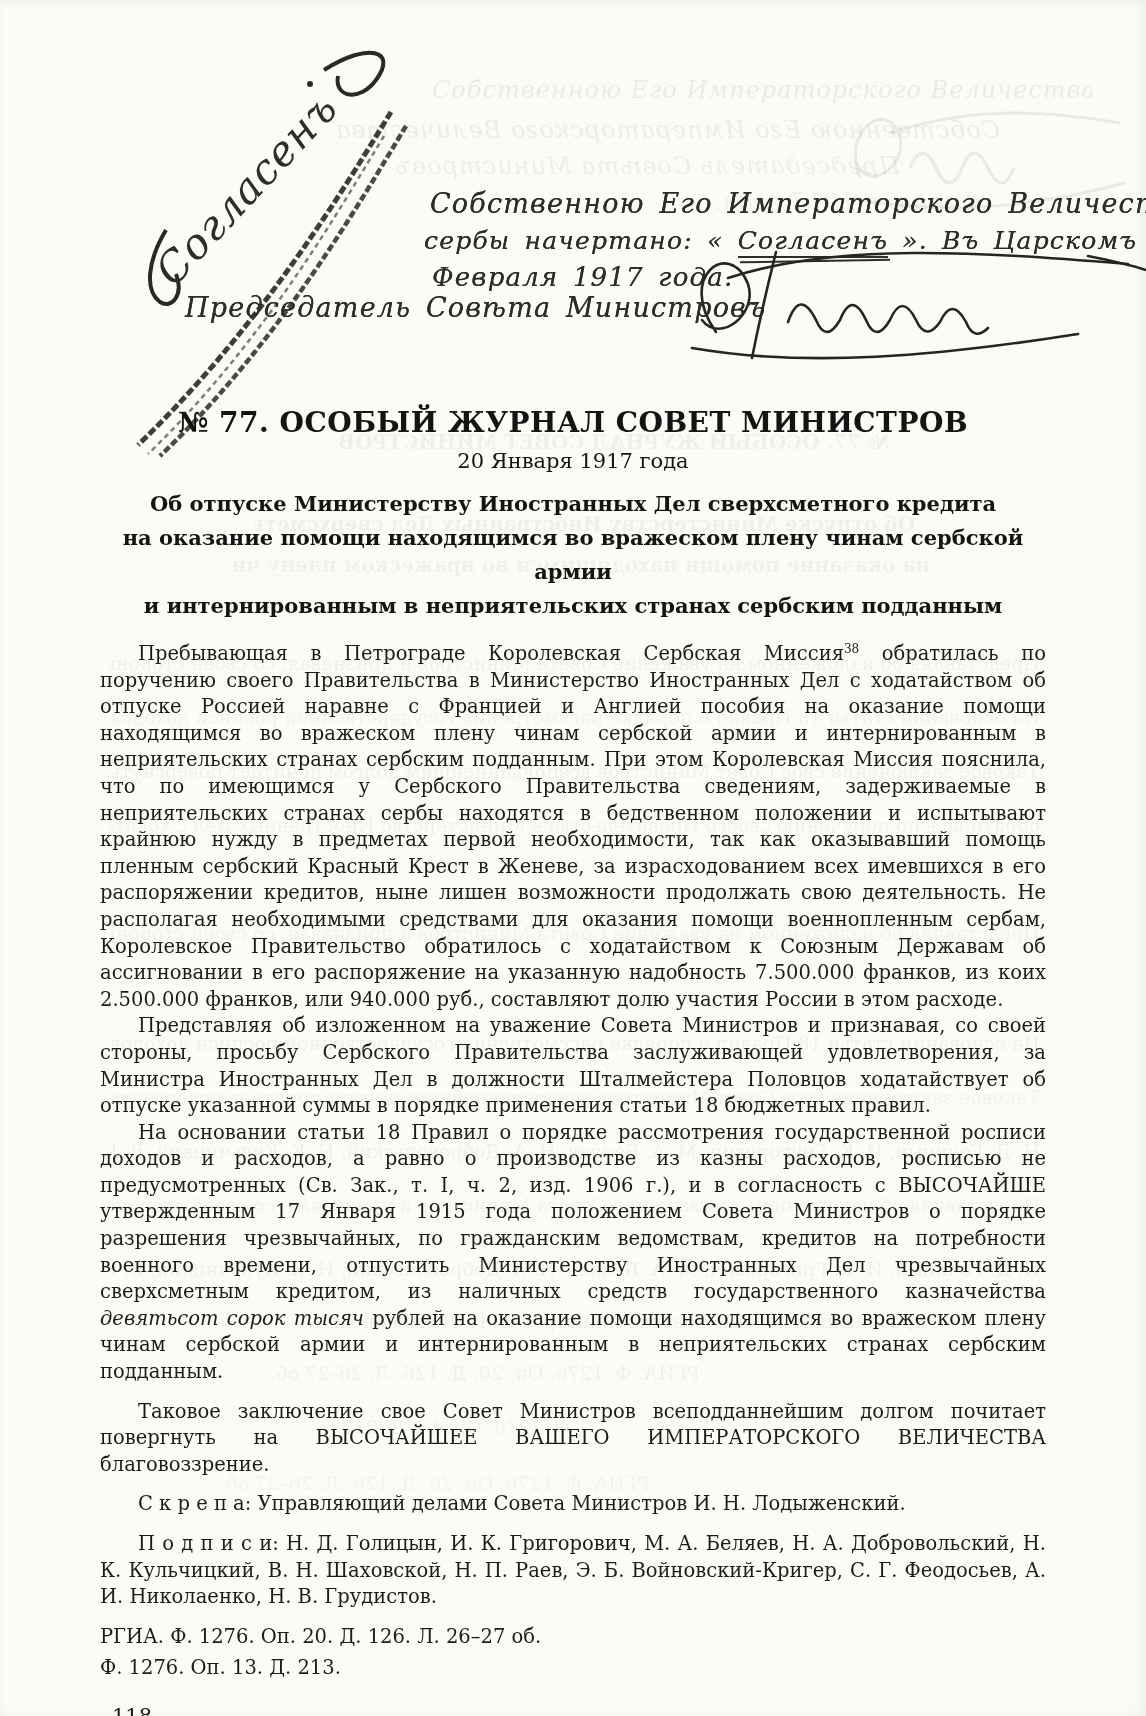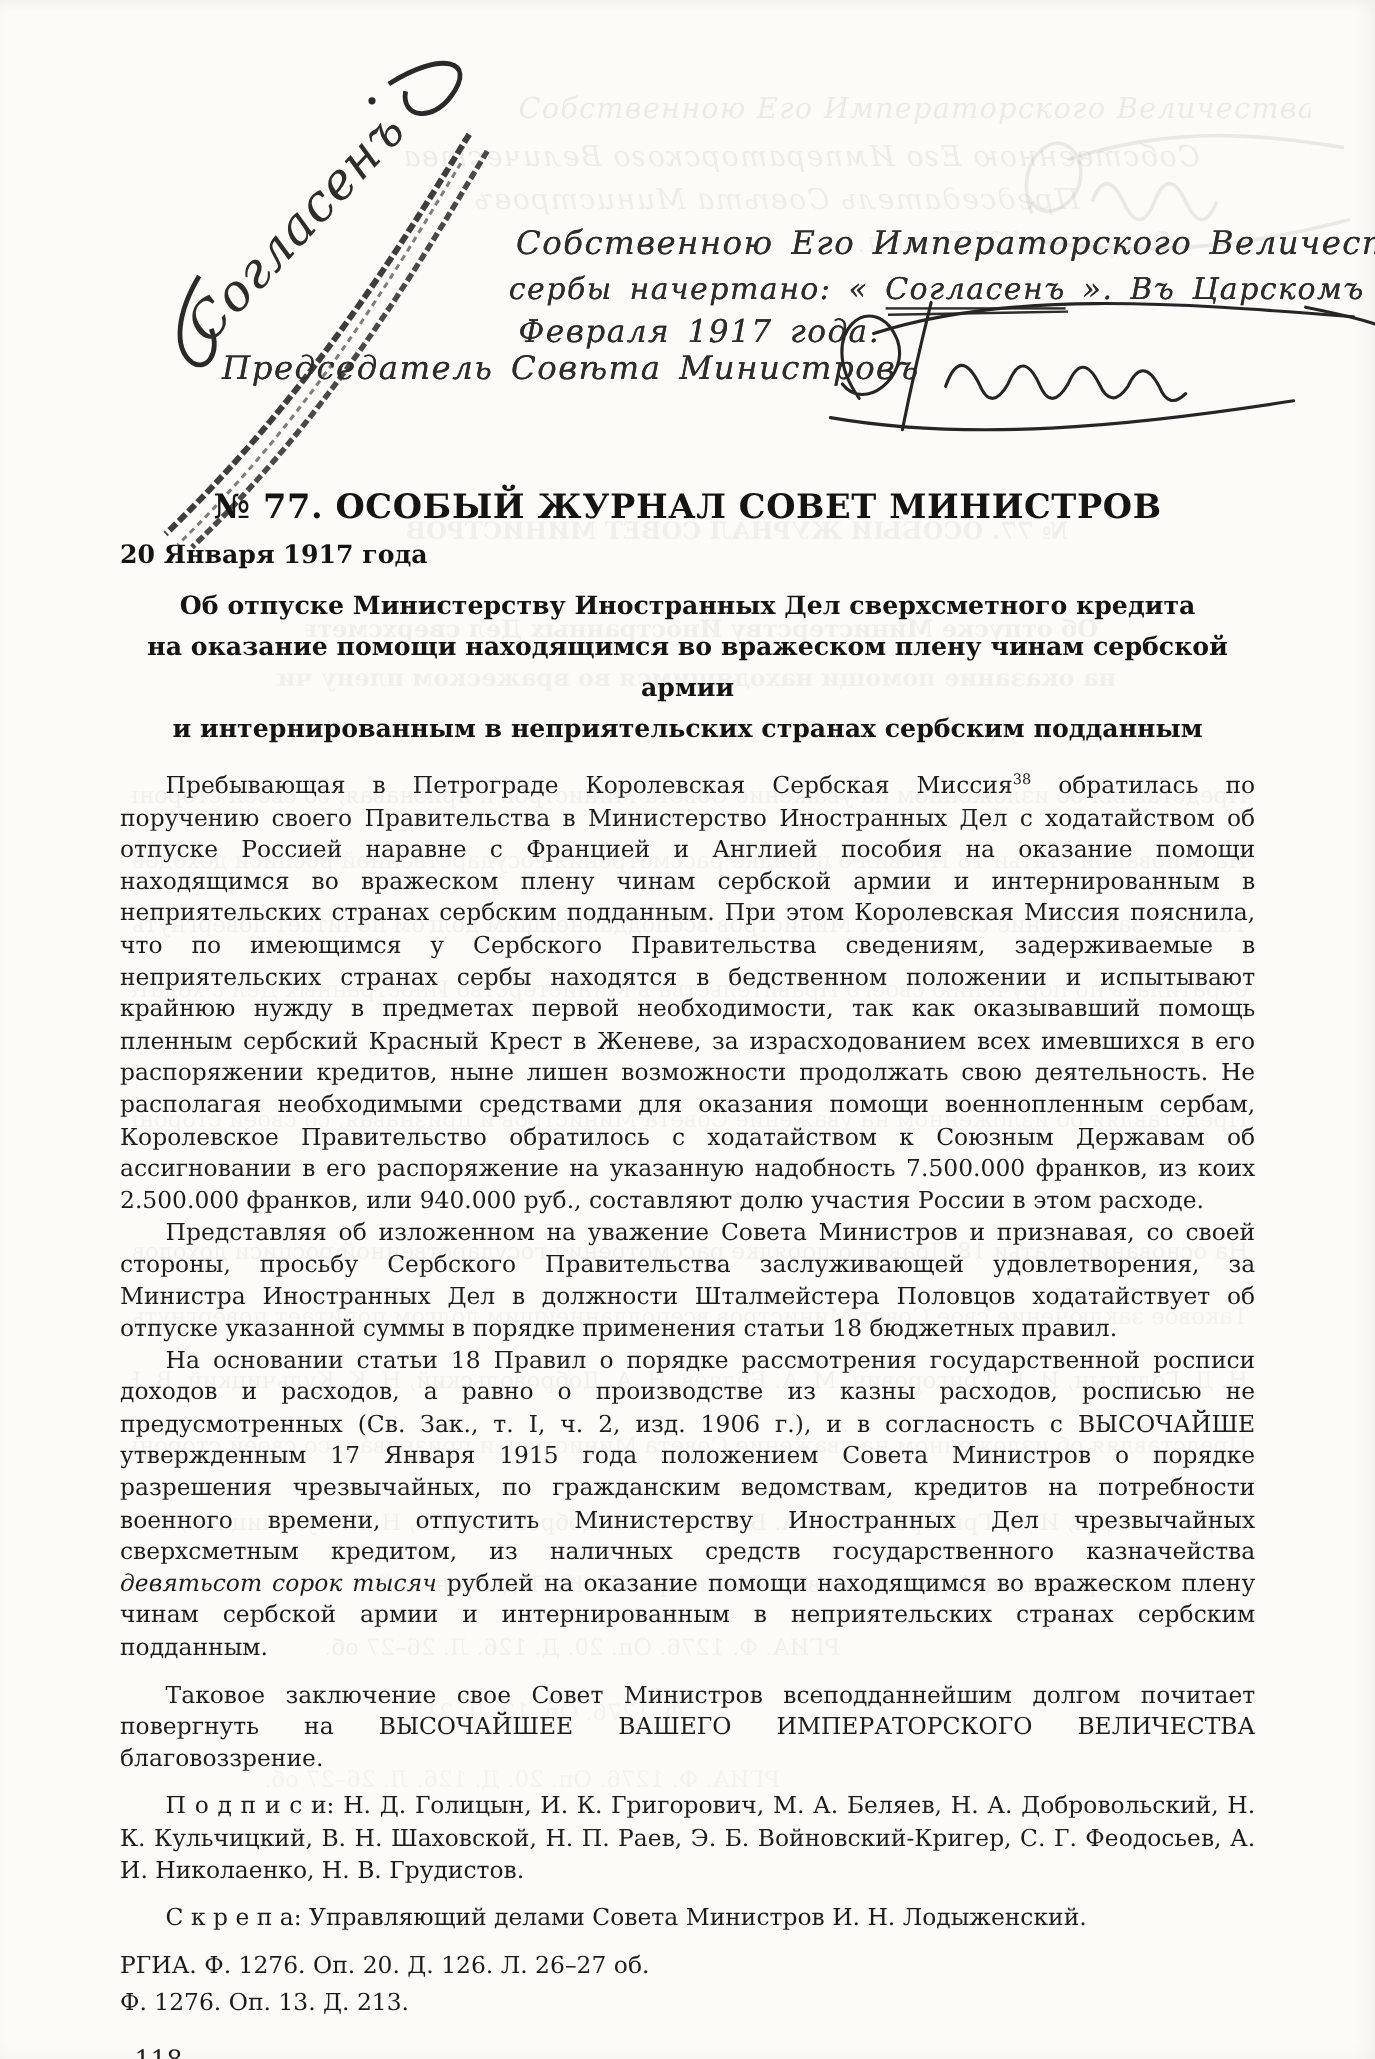--- a/index.html
+++ b/index.html
@@ -55,22 +55,22 @@
     left:100px;top:406px;width:946px;
   }
   .title{
     text-align:center;
     font-weight:bold;
     font-size:28px;
     letter-spacing:0.5px;
     color:#151412;
   }
   .date-line{
-    text-align:left;
-    font-weight:bold;
+    text-align:center;
+    font-weight:normal;
     font-size:21px;
     margin-top:10px;
     color:#151412;
   }
   .subtitle{
     text-align:center;
     font-weight:bold;
     font-size:21px;
     line-height:34px;
     margin-top:14px;
@@ -158,22 +158,22 @@
       <div>Об отпуске Министерству Иностранных Дел сверхсметного кредита</div>
       <div>на оказание помощи находящимся во вражеском плену чинам сербской армии</div>
       <div>и интернированным в неприятельских странах сербским подданным</div>
     </div>
 
     <div class="body-text">
       <p><span>Пребывающая в Петрограде Королевская Сербская Миссия</span><sup>38</sup><span> обратилась по поручению своего Правительства в Министерство Иностранных Дел с ходатайством об отпуске Россией наравне с Францией и Англией пособия на оказание помощи находящимся во вражеском плену чинам сербской армии и интернированным в неприятельских странах сербским подданным. При этом Королевская Миссия пояснила, что по имеющимся у Сербского Правительства сведениям, задерживаемые в неприятельских странах сербы находятся в бедственном положении и испытывают крайнюю нужду в предметах первой необходимости, так как оказывавший помощь пленным сербский Красный Крест в Женеве, за израсходованием всех имевшихся в его распоряжении кредитов, ныне лишен возможности продолжать свою деятельность. Не располагая необходимыми средствами для оказания помощи военнопленным сербам, Королевское Правительство обратилось с ходатайством к Союзным Державам об ассигновании в его распоряжение на указанную надобность 7.500.000 франков, из коих 2.500.000 франков, или 940.000 руб., составляют долю участия России в этом расходе.</span></p>
       <p>Представляя об изложенном на уважение Совета Министров и признавая, со своей стороны, просьбу Сербского Правительства заслуживающей удовлетворения, за Министра Иностранных Дел в должности Шталмейстера Половцов ходатайствует об отпуске указанной суммы в порядке применения статьи 18 бюджетных правил.</p>
       <p><span>На основании статьи 18 Правил о порядке рассмотрения государственной росписи доходов и расходов, а равно о производстве из казны расходов, росписью не предусмотренных (Св. Зак., т. I, ч. 2, изд. 1906 г.), и в согласность с ВЫСОЧАЙШЕ утвержденным 17 Января 1915 года положением Совета Министров о порядке разрешения чрезвычайных, по гражданским ведомствам, кредитов на потребности военного времени, отпустить Министерству Иностранных Дел чрезвычайных сверхсметным кредитом, из наличных средств государственного казначейства </span><em>девятьсот сорок тысяч</em><span> рублей на оказание помощи находящимся во вражеском плену чинам сербской армии и интернированным в неприятельских странах сербским подданным.</span></p>
       <p class="gap">Таковое заключение свое Совет Министров всеподданнейшим долгом почитает повергнуть на ВЫСОЧАЙШЕЕ ВАШЕГО ИМПЕРАТОРСКОГО ВЕЛИЧЕСТВА благовоззрение.</p>
+      <p class="gap"><span>С к р е п а:</span><span> Управляющий делами Совета Министров И. Н. Лодыженский.</span></p>
       <p class="gap"><span>П о д п и с и:</span><span> Н. Д. Голицын, И. К. Григорович, М. А. Беляев, Н. А. Добровольский, Н. К. Кульчицкий, В. Н. Шаховской, Н. П. Раев, Э. Б. Войновский-Кригер, С. Г. Феодосьев, А. И. Николаенко, Н. В. Грудистов.</span></p>
-      <p class="gap"><span>С к р е п а:</span><span> Управляющий делами Совета Министров И. Н. Лодыженский.</span></p>
       <p class="gap noindent">РГИА. Ф. 1276. Оп. 20. Д. 126. Л. 26–27 об.</p>
       <p class="noindent" style="margin-top:5px;">Ф. 1276. Оп. 13. Д. 213.</p>
     </div>
   </div>
 
   <div class="page-number">118</div>
 
 </div>
 
 </body></html>

